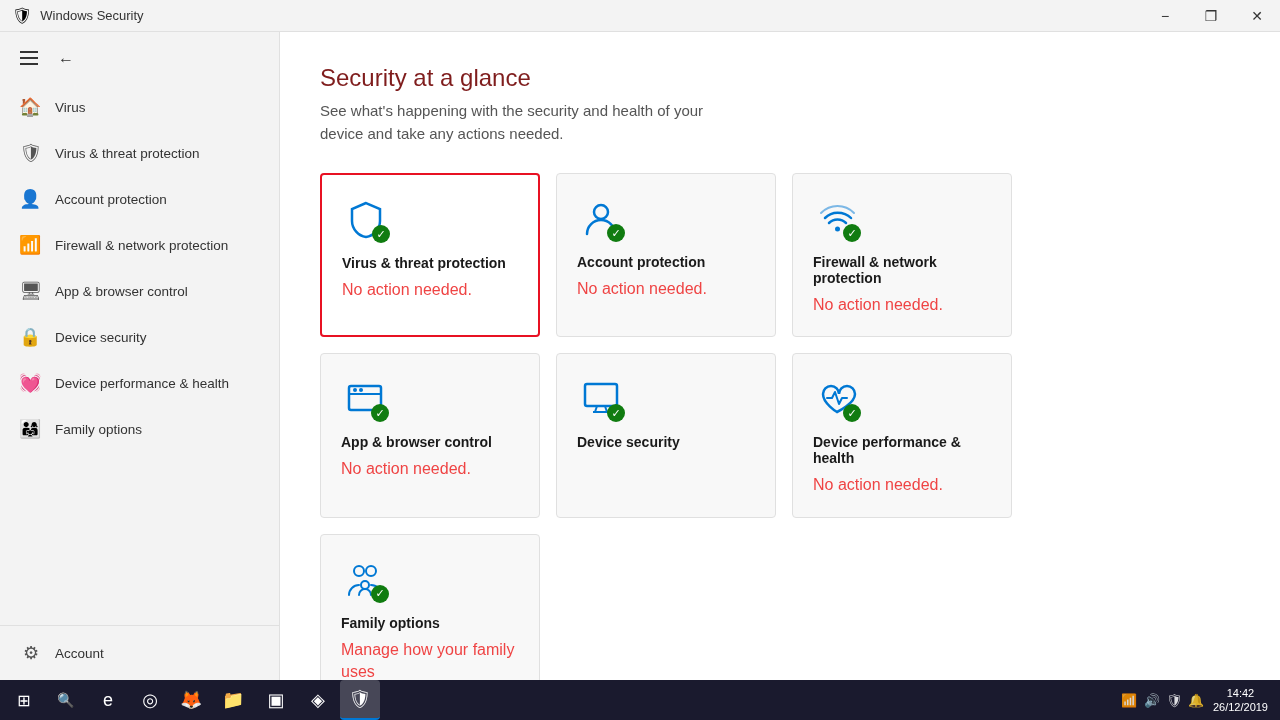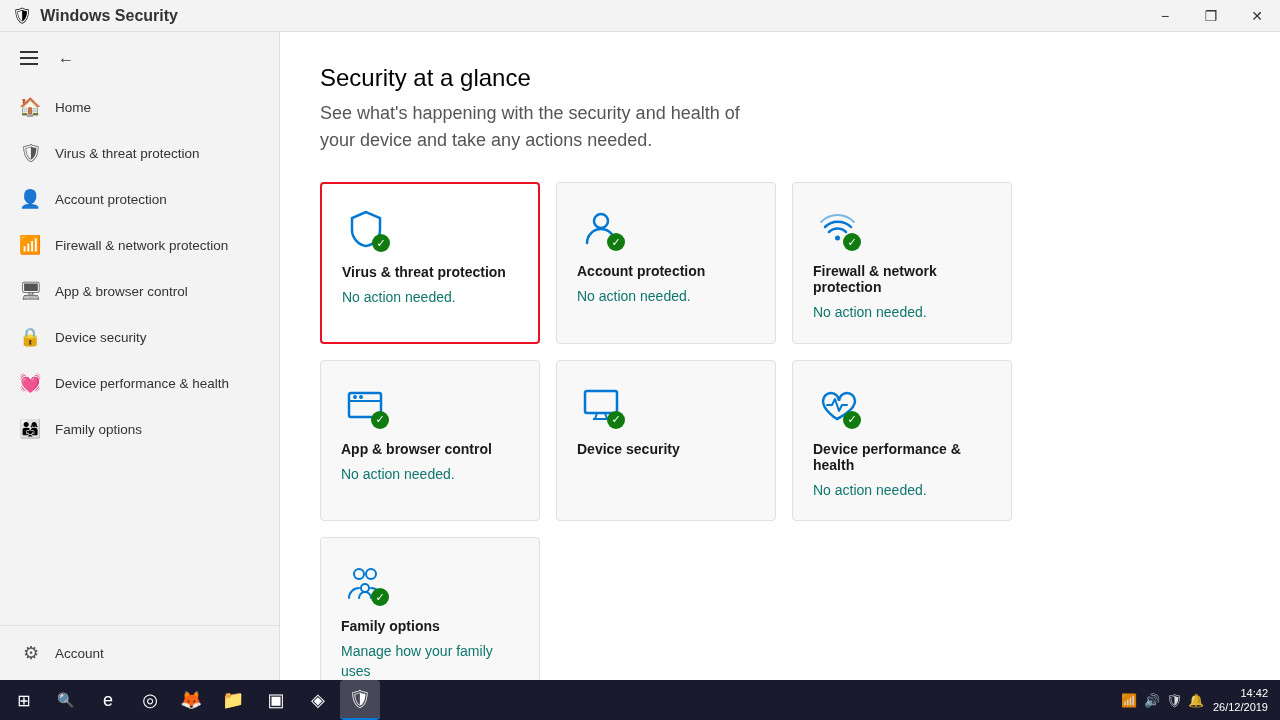--- a/index.html
+++ b/index.html
@@ -11,21 +11,21 @@
       height: 32px;
       display: flex;
       align-items: center;
       justify-content: space-between;
       padding: 0 0 0 12px;
       border-bottom: 1px solid #e0e0e0;
       flex-shrink: 0;
     }
     .title-bar-left { display: flex; align-items: center; gap: 8px; }
     .title-bar-icon { font-size: 16px; }
-    .title-bar-title { font-size: 16px; color: #333; font-weight: bold; }
+    .title-bar-title { font-size: 13px; color: #333; }
     .title-bar-controls { display: flex; }
     .title-bar-btn {
       width: 46px; height: 32px;
       display: flex; align-items: center; justify-content: center;
       font-size: 14px; color: #333; cursor: pointer; border: none; background: transparent;
     }
 
     
     .app-body {
       display: flex;
@@ -83,26 +83,26 @@
     .main-content {
       flex: 1;
       background: white;
       padding: 32px 40px;
       overflow-y: auto;
     }
 
     .page-title {
       font-size: 24px;
       font-weight: 300;
-      color: #000000;
+      color: #7f1d1d;
       margin-bottom: 8px;
     }
 
     .page-subtitle {
-      font-size: 18px;
+      font-size: 15px;
       color: #555;
       margin-bottom: 28px;
       max-width: 420px;
       line-height: 1.5;
     }
 
     .cards-grid {
       display: grid;
       grid-template-columns: repeat(3, 220px);
       gap: 16px;
@@ -147,22 +147,22 @@
       font-size: 11px;
     }
 
     .card-title {
       font-size: 14px;
       font-weight: 600;
       color: #1a1a1a;
     }
 
     .card-desc {
-      font-size: 14px;
-      color: #0f766e;
+      font-size: 16px;
+      color: #ef4444;
       line-height: 1.4;
     }
 
     
     .taskbar {
       height: 40px;
       background: #1a1a2e;
       display: flex;
       align-items: center;
       padding: 0 4px;
@@ -189,21 +189,21 @@
     }
     .taskbar-app.active { background: rgba(255,255,255,0.2); border-bottom: 2px solid #0078d4; }
 
     .taskbar-right {
       margin-left: auto;
       display: flex; align-items: center; gap: 4px;
       padding-right: 4px;
       color: white;
       font-size: 11px;
     }
-    .taskbar-clock { text-align: right; line-height: 1.3; padding: 0 4px; }
+    .taskbar-clock { text-align: center; line-height: 1.3; padding: 0 4px; }
 
     .tray-icon { font-size: 13px; color: rgba(255,255,255,0.85); cursor: pointer; }
 
     
     .notification-area {
       display: flex; align-items: center; gap: 6px;
     }
   </style>
 </head>
 <body>
@@ -229,21 +229,21 @@
         <span></span>
         <span></span>
       </button>
       <button class="back-btn">←</button>
     </div>
 
     <div class="nav-items">
 
     <div class="nav-item">
     <span class="nav-item-icon">🏠</span>
-    <span>Home</span>
+    <span>Virus</span>
   </div>
         <div class="nav-item">
     <span class="nav-item-icon">🛡</span>
     <span>Virus &amp; threat protection</span>
   </div>
         <div class="nav-item">
     <span class="nav-item-icon">👤</span>
     <span>Account protection</span>
   </div>
         <div class="nav-item">

